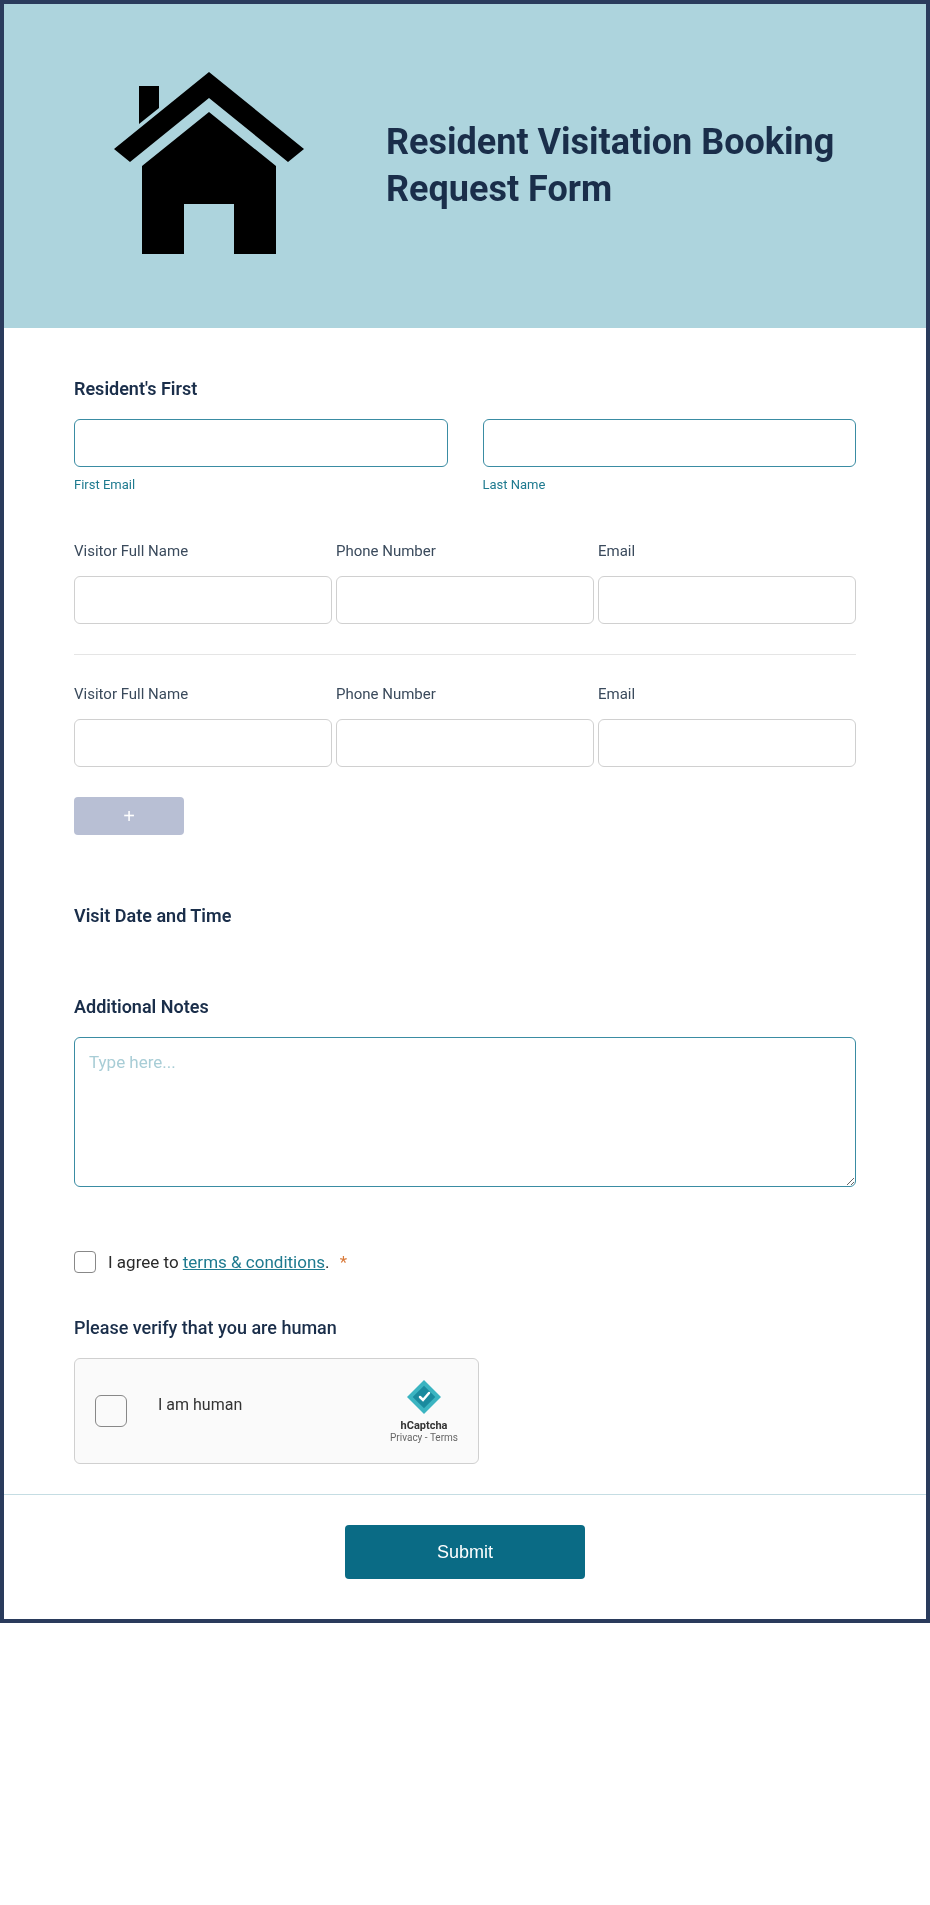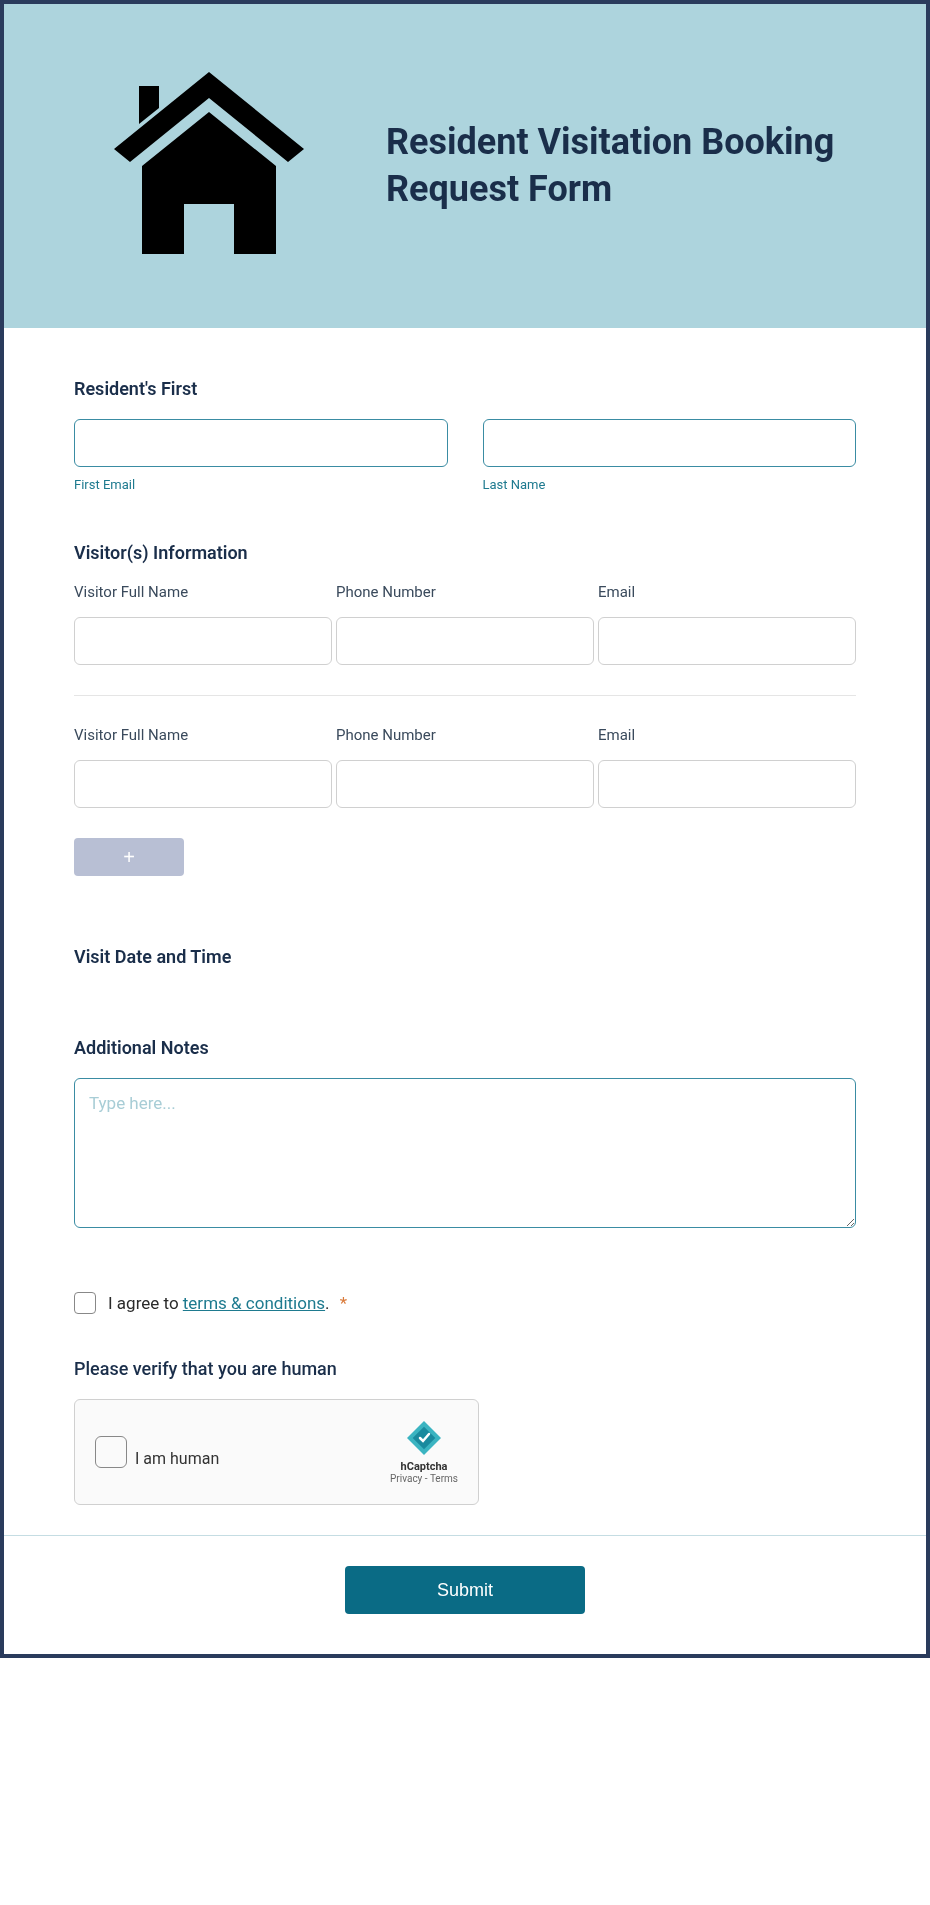--- a/index.html
+++ b/index.html
@@ -166,22 +166,22 @@
       border: 1px solid #d0d0d0;
       border-radius: 6px;
       padding: 20px;
       display: flex;
       align-items: center;
       justify-content: space-between;
       background: #fafafa;
     }
     .captcha-left {
       display: flex;
-      align-items: flex-end;
-      gap: 8px;
+      align-items: flex-start;
+      gap: 31px;
     }
     .captcha-checkbox {
       width: 32px;
       height: 32px;
       border: 1.5px solid #888;
       border-radius: 6px;
       cursor: pointer;
     }
     .captcha-text {
       font-size: 16px;
@@ -205,21 +205,21 @@
       color: #666;
     }
     .footer-section {
       border-top: 1px solid #c5dde3;
       padding: 30px 0 40px 0;
       display: flex;
       justify-content: center;
     }
     .submit-button {
       width: 240px;
-      height: 48px;
+      height: 54px;
       background: #0a6b85;
       color: #fff;
       border: none;
       border-radius: 4px;
       font-size: 18px;
       cursor: pointer;
     }
   </style>
 </head>
 <body>
@@ -241,21 +241,20 @@
       <div class="name-col">
         <input type="text" class="teal-input" style="">
         <span class="sublabel">First Email</span>
       </div>
       <div class="name-col">
         <input type="text" class="teal-input" style="">
         <span class="sublabel">Last Name</span>
       </div>
     </div>
 
-    <div class="section-header">Visitor(s) Information</div>
 
     <div class="visitor-row bordered">
       <div class="visitor-col">
         <label class="visitor-label">Visitor Full Name</label>
         <input type="text" class="gray-input" style="">
       </div>
       <div class="visitor-col">
         <label class="visitor-label">Phone Number</label>
         <input type="text" class="gray-input" style="">
       </div>

